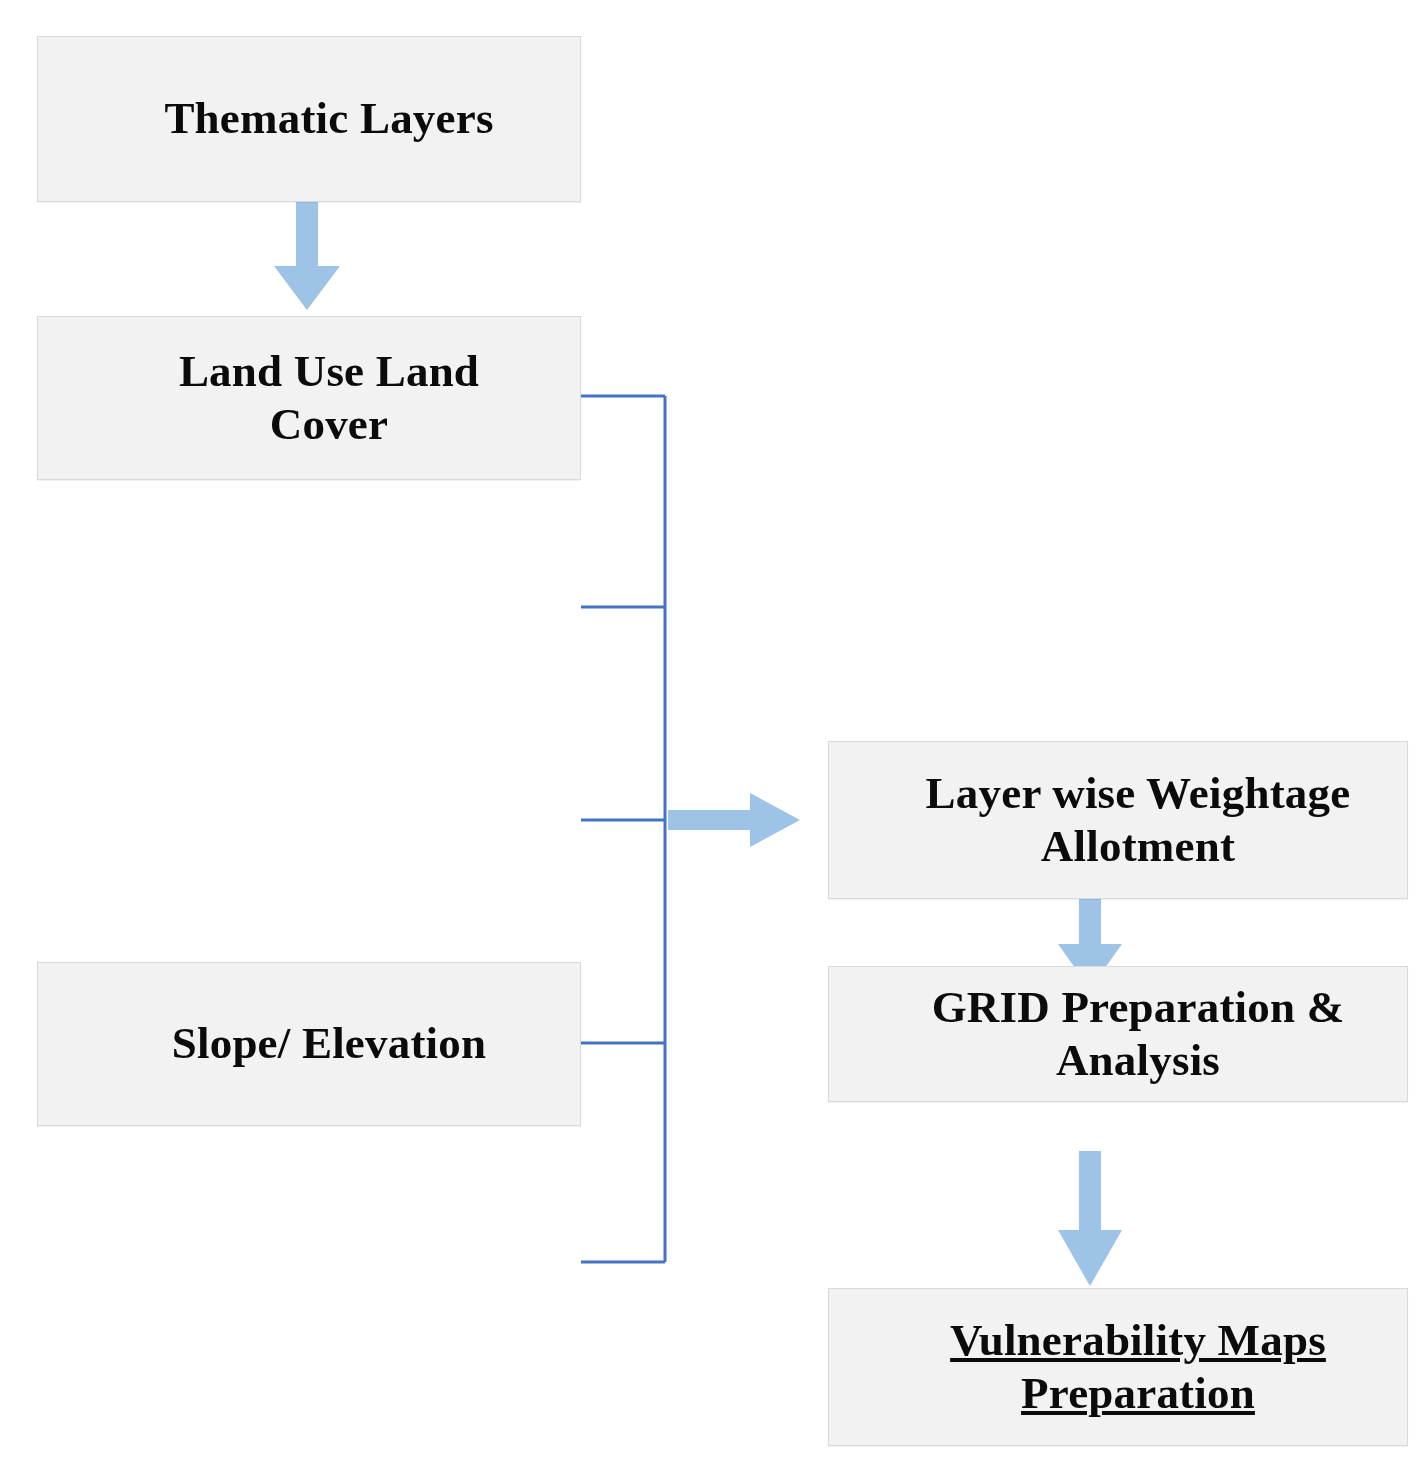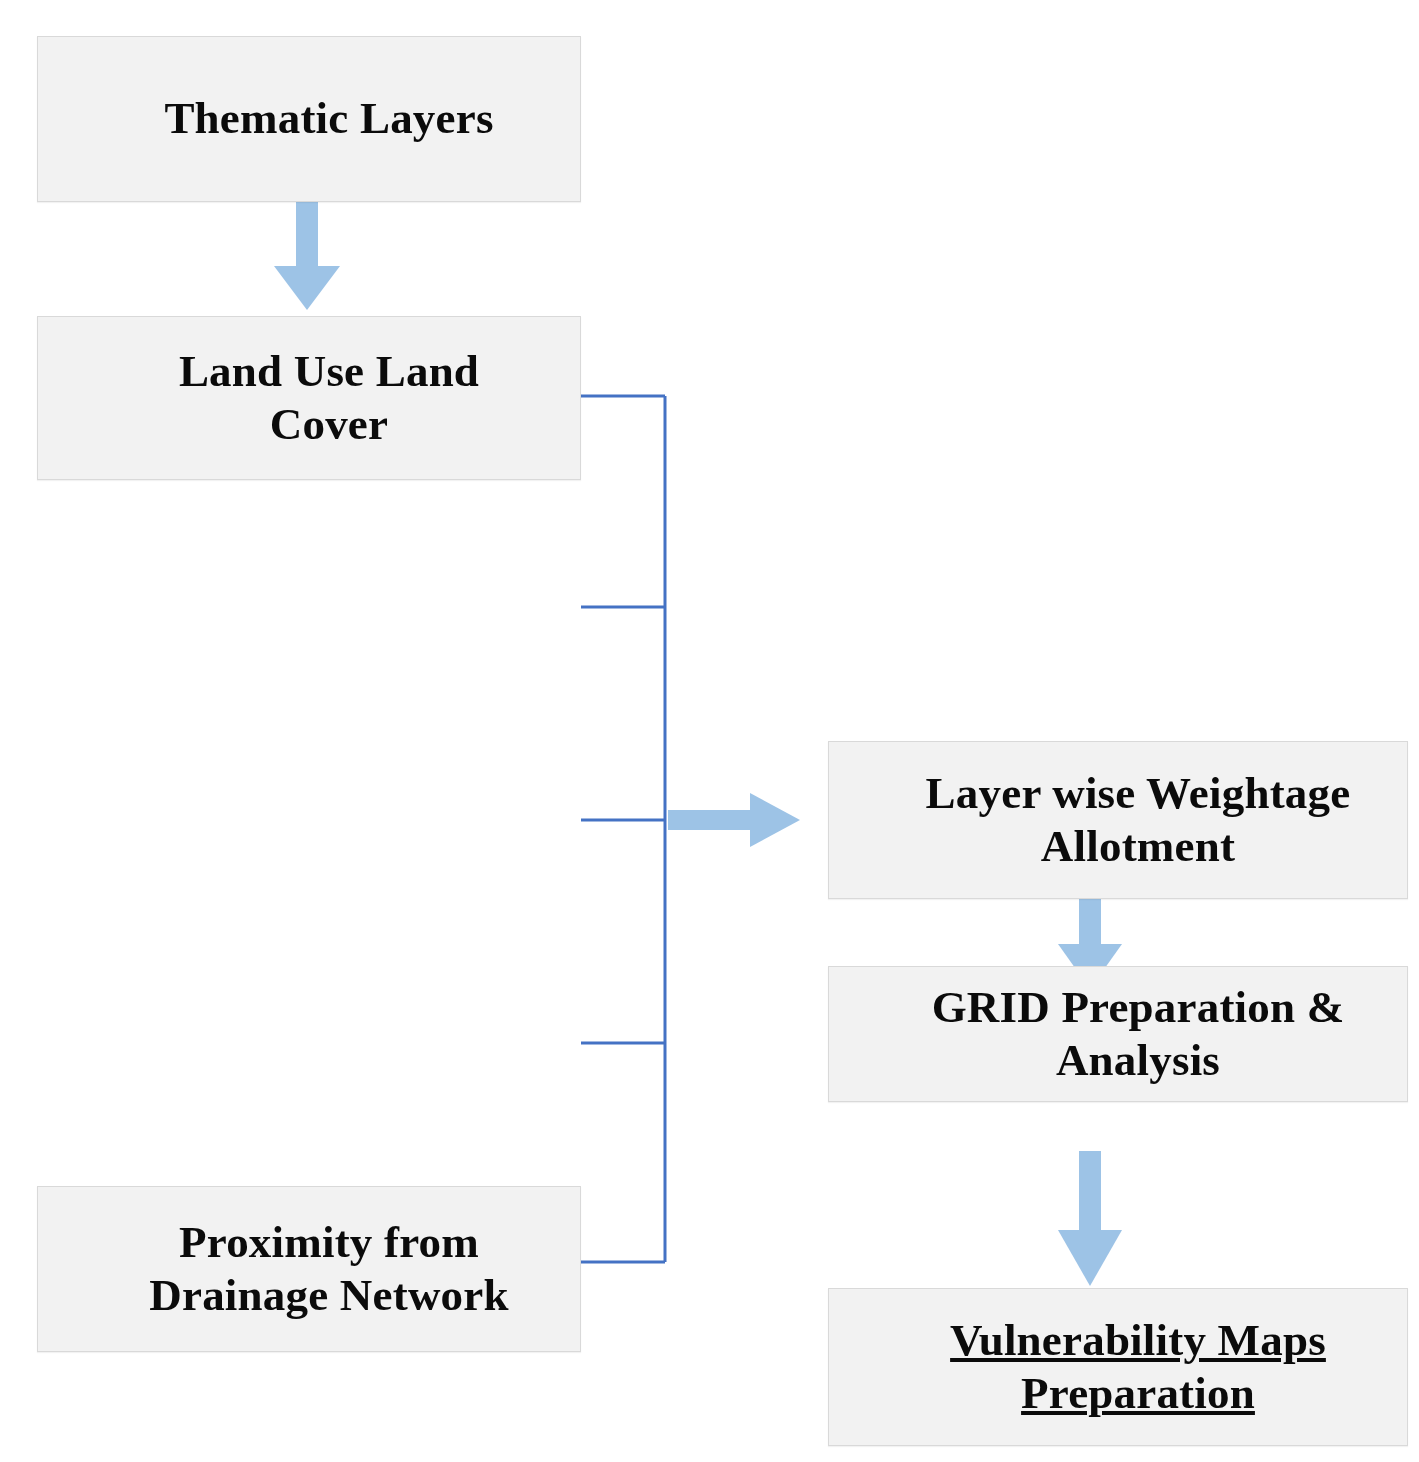--- a/index.html
+++ b/index.html
@@ -107,25 +107,24 @@
     <span class="label">Thematic Layers</span>
   </div>
 
   <div class="node lnode" id="node-lulc">
     <span class="label">Land Use Land
 Cover</span>
   </div>
 
 
 
+  <div class="node lnode" id="node-slope">
+    <span class="label">Slope/ Elevation</span>
+  </div>
 
-  <div class="node lnode" id="node-proximity">
-    <span class="label">Proximity from
-Drainage Network</span>
-  </div>
 
   <div class="node rnode" id="node-weightage">
     <span class="label">Layer wise Weightage
 Allotment</span>
   </div>
 
   <div class="node rnode" id="node-grid">
     <span class="label">GRID Preparation  &amp;
 Analysis</span>
   </div>

